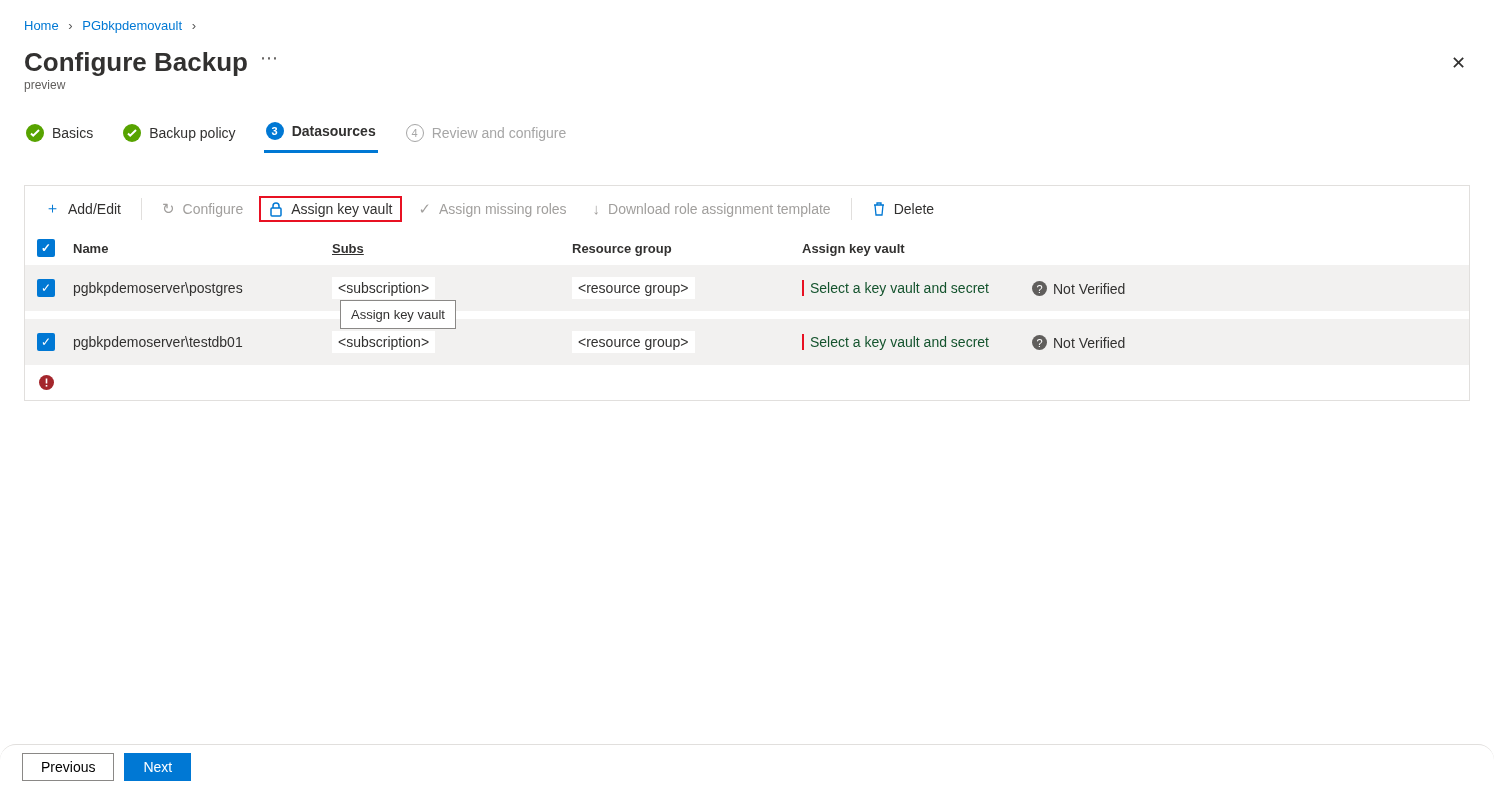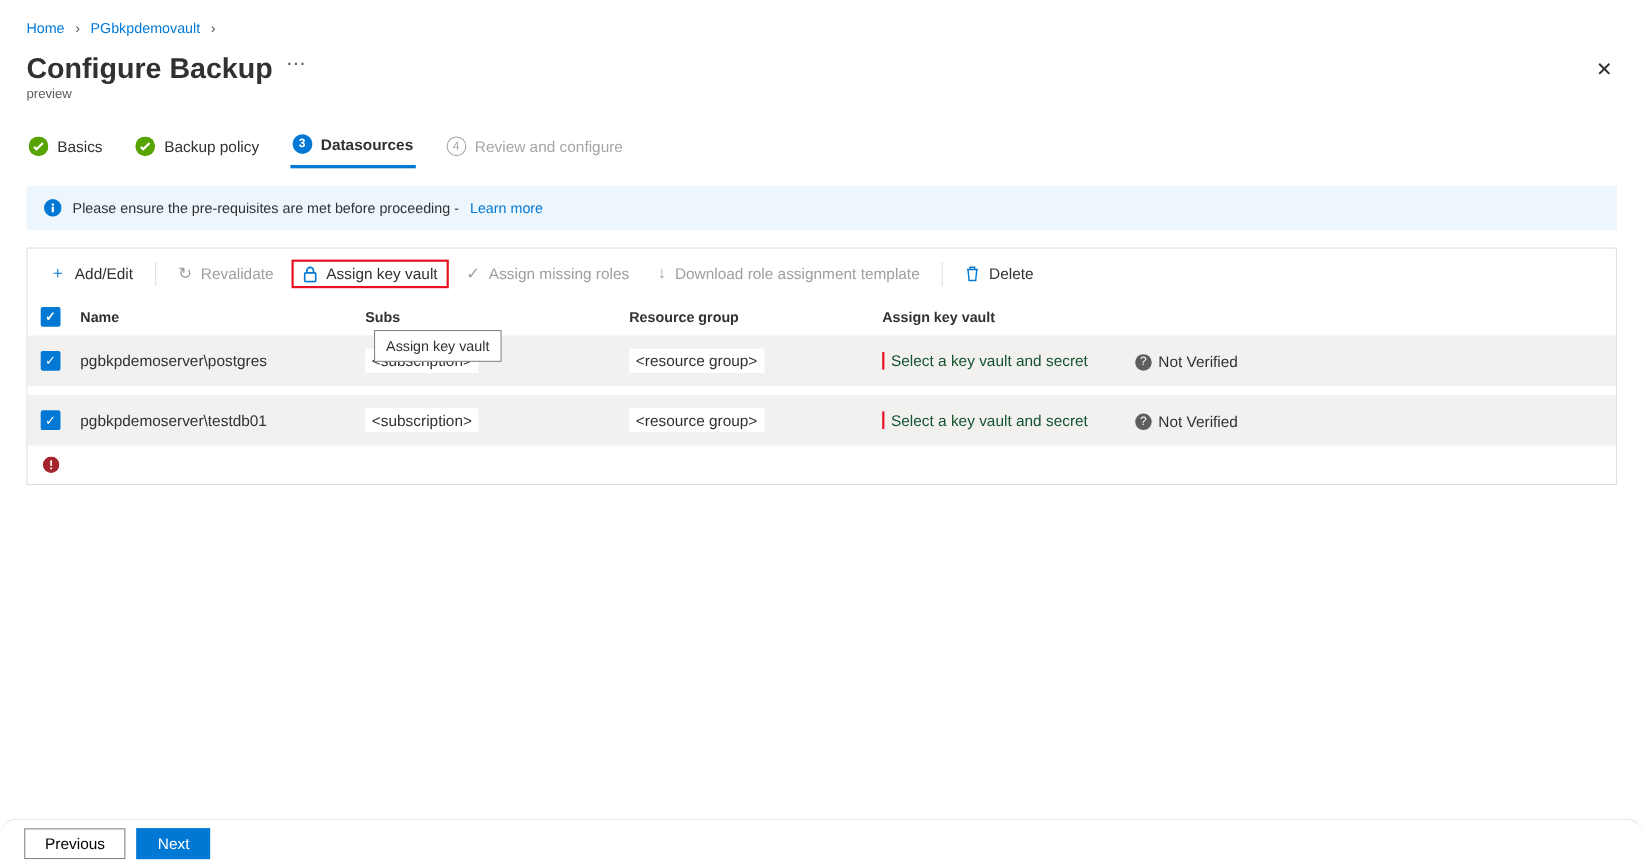--- a/index.html
+++ b/index.html
@@ -36,21 +36,21 @@
   .tool-btn.primary-icon svg, .tool-btn.primary-icon .ico { color:#0078d4; }
   .tool-btn .ico { font-size:15px; }
   .tool-sep { width:1px; height:22px; background:#e1dfdd; margin:0 4px; }
   .highlight-box { border:2px solid #e81123; padding:3px 8px; }
 
   .tooltip { position:absolute; left:340px; top:300px; border:1px solid #8a8886; background:#fff; padding:6px 10px; font-size:13px; z-index:5; }
 
   .table-head { display:flex; align-items:center; padding:8px 12px; font-size:13px; font-weight:600; }
   .col-check { width:36px; display:flex; align-items:center; }
   .col-name { width:259px; }
-  .col-sub { width:240px; }
+  .col-sub { width:240px;text-decoration:underline; }
   .col-rg { width:230px; }
   .col-kv { width:230px; }
   .col-br { flex:1; }
 
   .table-row { display:flex; align-items:center; padding:12px 12px; background:#f2f1f0; }
   .table-row + .table-row-gap { height:8px; background:#fff; }
   .table-row .cell { font-size:14px; }
   .table-row .mask { background:#fff; padding:3px 6px; display:inline-block; }
   .checkbox { width:18px; height:18px; background:#0078d4; border-radius:2px; display:inline-flex; align-items:center; justify-content:center; color:#fff; font-size:12px; cursor:pointer; }
 
@@ -110,42 +110,31 @@
     <span class="tab-num">3</span>
     <span>Datasources</span>
   </div>
   <div class="tab future">
     <span class="tab-num">4</span>
     <span>Review and configure</span>
   </div>
 </div>
 
 <div class="content">
-  <div class="info-bar">
-    <span class="info-icon">
-      <svg width="16" height="16" viewBox="0 0 16 16">
-          <circle cx="8" cy="8" r="8" fill="#0078d4"></circle>
-          <rect x="7" y="7" width="2" height="5" fill="#fff"></rect>
-          <rect x="7" y="4" width="2" height="2" fill="#fff"></rect>
-        </svg>
-    </span>
-    <span>Please ensure the pre-requisites are met before proceeding -</span>
-    <a>Learn more</a>
-  </div>
 
   <div class="panel">
     <div class="toolbar">
       <span class="tool-btn primary-icon">
         <span class="ico" style="color:#0078d4;">＋</span>
         <span>Add/Edit</span>
       </span>
       <span class="tool-sep"></span>
       <span class="tool-btn disabled">
         <span class="ico">↻</span>
-        <span>Revalidate</span>
+        <span>Configure</span>
       </span>
       <span class="tool-btn primary-icon highlight-box">
         <span class="ico" style="color:#0078d4;">
           <svg width="14" height="16" viewBox="0 0 14 16">
               <rect x="2" y="7" width="10" height="8" rx="1" fill="none" stroke="#0078d4" stroke-width="1.5"></rect>
               <path d="M4 7V5a3 3 0 016 0v2" fill="none" stroke="#0078d4" stroke-width="1.5"></path>
             </svg>
         </span>
         <span>Assign key vault</span>
       </span>

